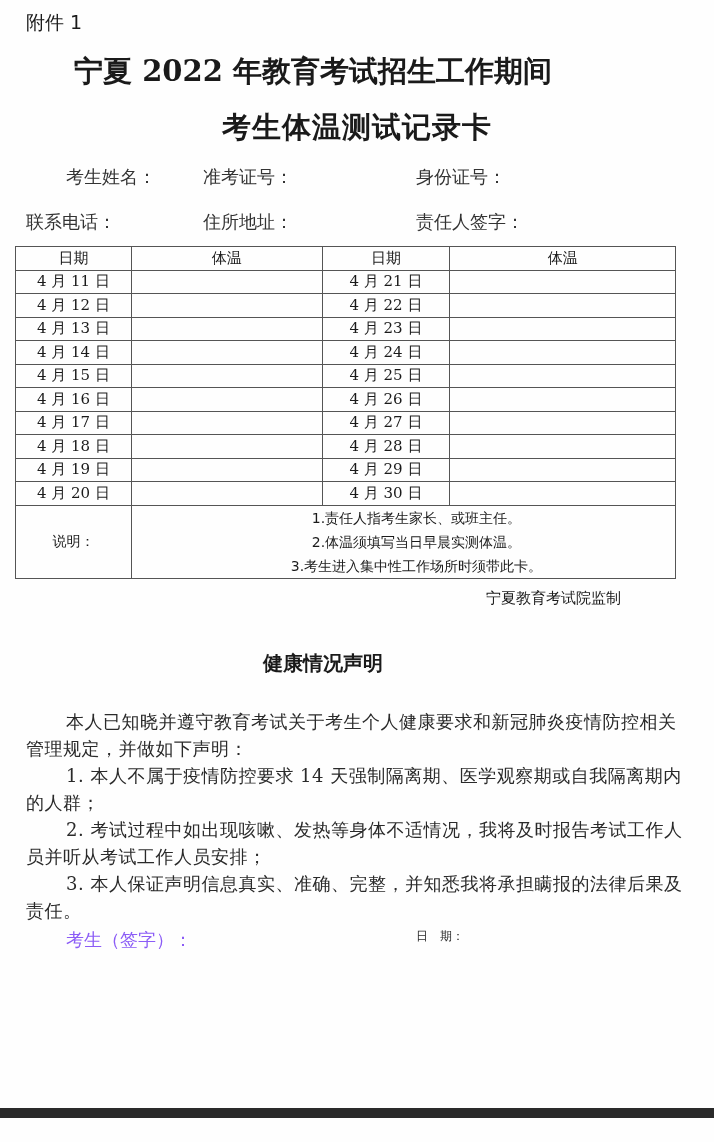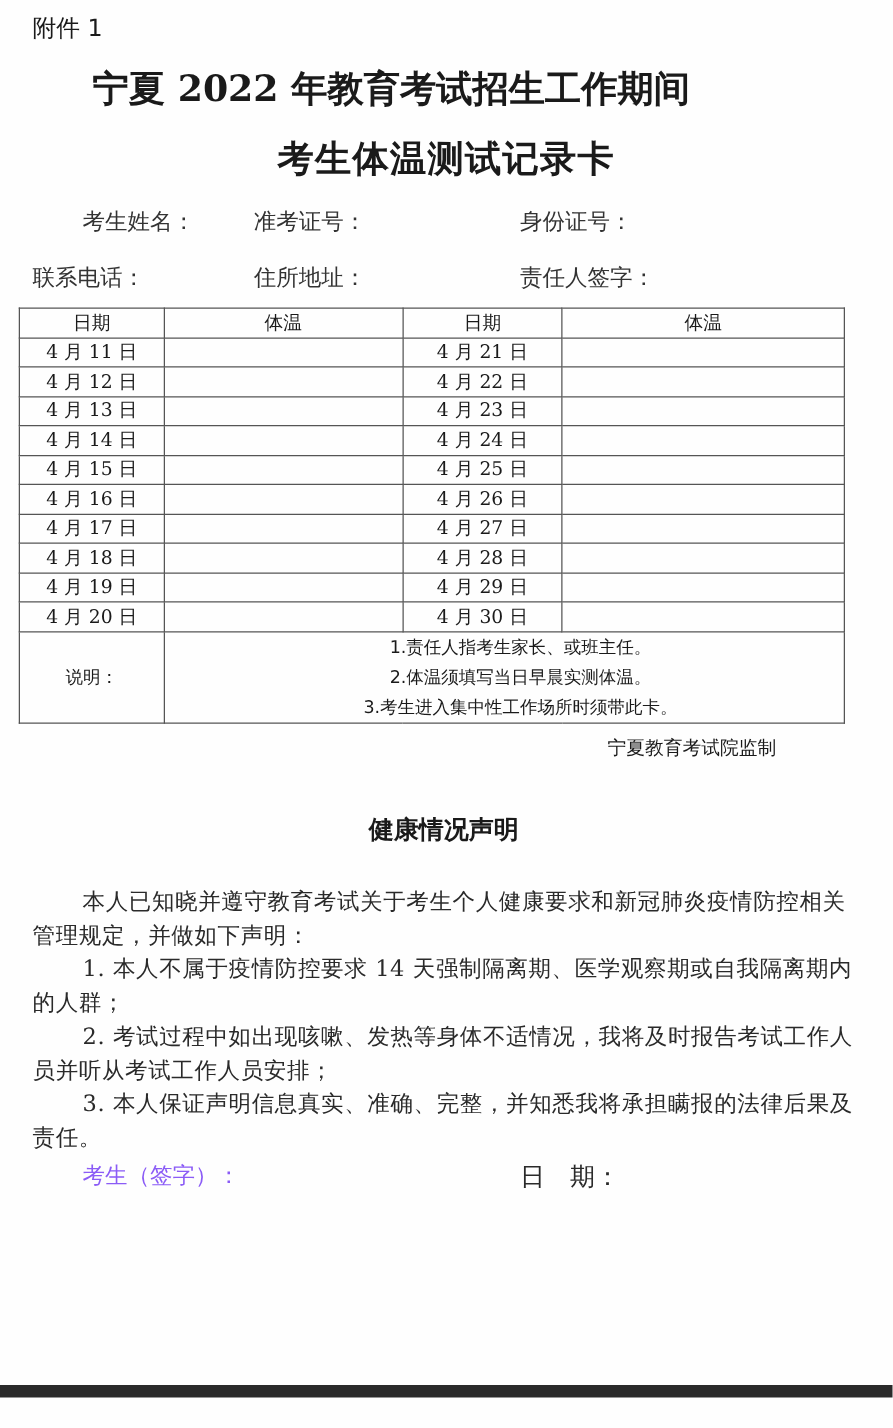--- a/index.html
+++ b/index.html
@@ -17,26 +17,26 @@
     font-size:15px;
   }
   table.rec td, table.rec th {
     border:1.5px solid #555; height:22.5px; padding:0; text-align:center; font-weight:normal;
   }
   table.rec th { font-family:"DejaVu Sans","Liberation Sans",sans-serif; font-size:15px; }
   .bold { font-weight:bold; }
   .note-label { font-family:"DejaVu Sans","Liberation Sans",sans-serif; font-size:14px; }
   .notes { text-align:left; padding-left:26px !important; font-family:"DejaVu Sans","Liberation Sans",sans-serif; font-size:14px; line-height:24px; }
   .supervisor { left:486px; top:589px; font-family:"DejaVu Sans","Liberation Sans",sans-serif; font-size:15px; }
-  .decl-title { left:0; width:646px; top:650px; text-align:center; font-family:"DejaVu Sans","Liberation Sans",sans-serif; font-size:20px; font-weight:bold;margin-left:32px; }
+  .decl-title { left:0; width:646px; top:650px; text-align:center; font-family:"DejaVu Sans","Liberation Sans",sans-serif; font-size:20px; font-weight:bold; }
   .decl { left:26px; width:660px; top:708px; font-size:18px; line-height:27px; letter-spacing:0.5px; color:#2a2a2a; }
   .decl p { margin:0; }
   .indent { text-indent:40px; }
   .sign { left:66px; top:928px; font-size:18px; color:#8b5cf6; }
-  .sign-date { left:416px; top:928px; font-size:20px; color:#2a2a2a; }
+  .sign-date { left:416px; top:928px; font-size:12px; color:#2a2a2a; }
   .bottom-bar { left:0; top:1108px; width:714px; height:10px; background:#2a2a2a; }
 </style>
 </head>
 <body>
 
 <div class="abs attach">附件 1</div>
 <div class="abs title1">宁夏 2022 年教育考试招生工作期间</div>
 <div class="abs title2">考生体温测试记录卡</div>
 
 <div class="abs field" style="left:26px;top:165px;margin-left:40px;">考生姓名：</div>

